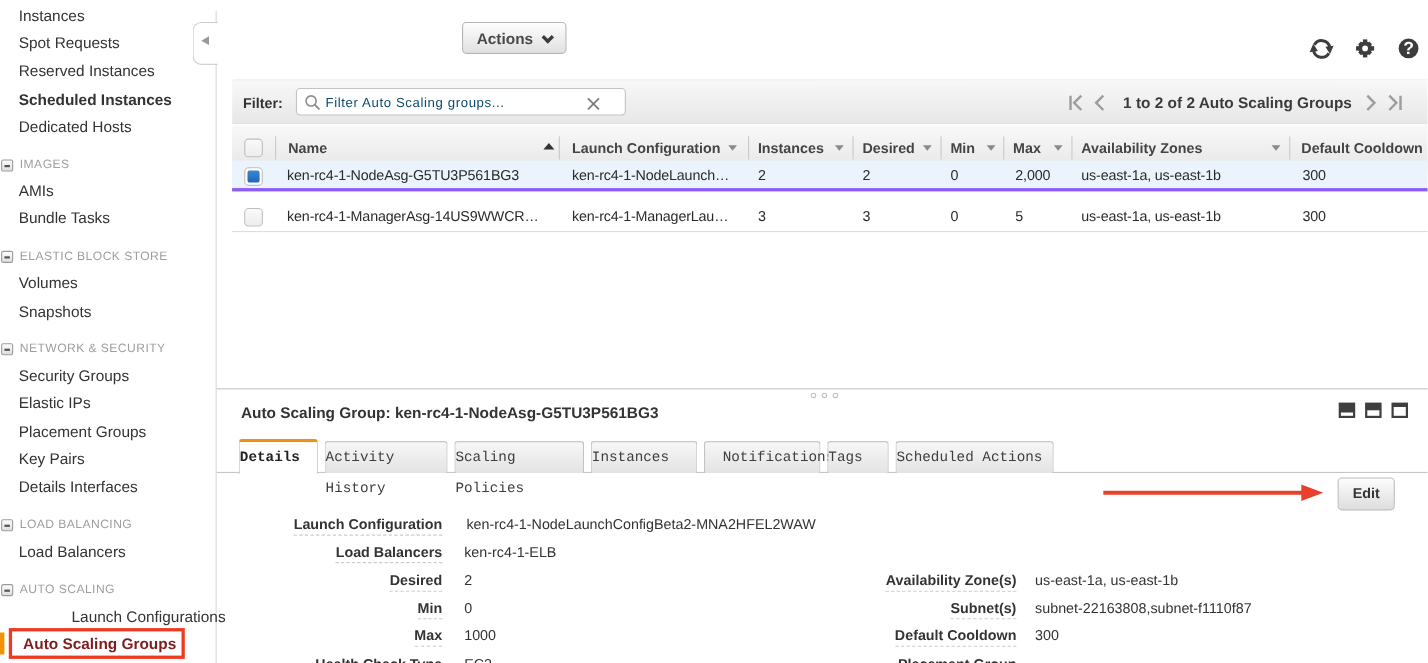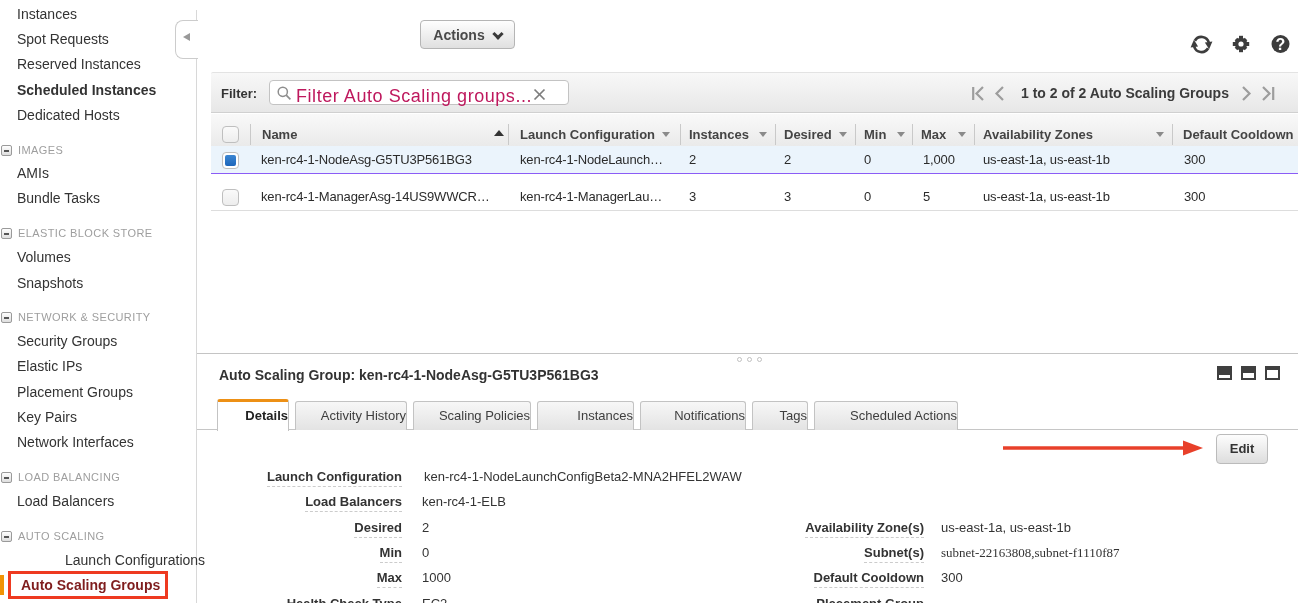--- a/index.html
+++ b/index.html
@@ -35,55 +35,55 @@
   #btn-actions .chev { display:inline-block; width:8px; height:8px; margin-left:9px; vertical-align:2px;
     border-right:3px solid #3a3a3a; border-bottom:3px solid #3a3a3a; transform:rotate(45deg); }
 
   
   #toolbar { left:211px; top:72px; width:1087px; height:41px;
     background:linear-gradient(#f8f8f8,#e7e7e7); border-top:1px solid #e3e3e3; border-bottom:1px solid #d0d0d0;
     border-radius:2px 0 0 0; }
   #filter-label { left:221px; top:86px; font-weight:bold; font-size:13px; color:#333; }
   #filter-input { left:269px; top:80px; width:300px; height:25px; background:#fff;
     border:1px solid #c3c3c3; border-radius:4px; }
-  #filter-ph { left:296px; top:86px; font-size:18px; color:#be185d; letter-spacing:0.55px; }
+  #filter-ph { left:296px; top:86px; font-size:12px; color:#0c4a6e; letter-spacing:0.55px; }
   
   .pag-txt { left:1021px; top:85px; width:208px; font-weight:bold; font-size:14px; color:#3b3b3b; }
 
   
   #thead { left:211px; top:114px; width:1087px; height:40px;
     background:linear-gradient(#f9f9f9,#e7e7e7); border-bottom:1px solid #d0d0d0; }
   .colsep { position:absolute; top:124px; width:1px; height:21px; background:#c9c9c9; }
   .hcell { position:absolute; top:127px; font-weight:bold; font-size:13px; color:#444; white-space:nowrap; }
   .hchev { position:absolute; top:132px; width:0; height:0;
     border-top:5px solid #8a8a8a; border-left:4.5px solid transparent; border-right:4.5px solid transparent; }
   .sortup { position:absolute; top:130px; left:494px; width:0; height:0;
     border-bottom:6px solid #333; border-left:5px solid transparent; border-right:5px solid transparent; }
   .trow { position:absolute; left:211px; width:1087px; height:28px; }
-  #row1 { top:146px; background:#ebf4fc; border-bottom:1px solid #8b5cf6; }
+  #row1 { top:146px; background:#ebf4fc; border-bottom:3px solid #8b5cf6; }
   #row2 { top:183px; background:#fff; border-bottom:1px solid #ddd; }
   .tcell { position:absolute; top:6px; font-size:13px; color:#2b2b2b; white-space:nowrap; letter-spacing:-0.15px; }
   .cbox { position:absolute; width:17px; height:17px; border:1px solid #bfbfbf; border-radius:4px;
     background:linear-gradient(#fafafa,#ededed); }
   .cbox.checked { background:#fff; }
   .cbox.checked:after { content:""; position:absolute; left:2px; top:2px; width:11px; height:11px;
     border-radius:2px; background:linear-gradient(#3c86d2,#1d66bb); }
 
   
   #split-line { left:197px; top:353px; width:1101px; height:1px; background:#c4c4c4; }
   .dot { position:absolute; top:357px; width:5px; height:5px; border-radius:50%; background:#fff; border:1px solid #c0c0c0; }
 
   
   #panel-title { left:219px; top:367px; font-weight:bold; font-size:14px; color:#333; }
   .winico { position:absolute; top:366px; width:15px; height:14px; background:#3f3f3f; }
   .winico .w { position:absolute; left:2px; right:2px; bottom:2px; background:#fff; }
   #tabbar-line { left:197px; top:429px; width:1101px; height:1px; background:#c6c6c6; }
   .tab { position:absolute; top:401px; height:29px; line-height:28px; font-size:13px; color:#3e3e3e;
     background:linear-gradient(#f7f7f7,#e3e3e3); border:1px solid #c3c3c3; border-bottom:none;
-    border-radius:3px 3px 0 0; text-align:right; z-index:2; }
+    border-radius:3px 3px 0 0; text-align:left; z-index:2;font-family:Liberation Mono, monospace; }
   #tab-details { font-weight:bold; top:399px; background:#fff; border-top:3px solid #ed9015; height:32px; z-index:3; color:#222; }
 
   #btn-edit { left:1216px; top:434px; width:52px; height:30px; line-height:28px; font-size:13px;
     background:linear-gradient(#fdfdfd,#dddddd); border:1px solid #bbb; color:#333; }
 
   
   .dl { position:absolute; font-size:13px; height:18px; white-space:nowrap; }
   .dlabel { font-weight:bold; color:#333; text-align:right; }
   .dlabel span { border-bottom:1px dashed #ccc; padding-bottom:2px; }
   .dvalue { color:#333; }
@@ -108,21 +108,21 @@
     <div class="nav-ico" style="top:228px;"></div>
     <div class="nav-head" style="top:227px;">ELASTIC BLOCK STORE</div>
     <div class="nav-item" style="top:249px;">Volumes</div>
     <div class="nav-item" style="top:275px;">Snapshots</div>
     <div class="nav-ico" style="top:312px;"></div>
     <div class="nav-head" style="top:311px;">NETWORK &amp; SECURITY</div>
     <div class="nav-item" style="top:333px;">Security Groups</div>
     <div class="nav-item" style="top:358px;">Elastic IPs</div>
     <div class="nav-item" style="top:384px;">Placement Groups</div>
     <div class="nav-item" style="top:409px;">Key Pairs</div>
-    <div class="nav-item" style="top:434px;">Network Interfaces</div>
+    <div class="nav-item" style="top:434px;">Details Interfaces</div>
     <div class="nav-ico" style="top:472px;"></div>
     <div class="nav-head" style="top:471px;">LOAD BALANCING</div>
     <div class="nav-item" style="top:493px;">Load Balancers</div>
     <div class="nav-ico" style="top:531px;"></div>
     <div class="nav-head" style="top:530px;">AUTO SCALING</div>
     <div class="nav-item" style="top:552px;margin-left:48px;">Launch Configurations</div>
     <div class="nav-item" style="top:577px;font-weight:bold;left:21px;color:#7f1d1d;">Auto Scaling Groups</div>
   </div>
   <div id="orange-bar" class="abs"></div>
   <div id="red-box" class="abs"></div>
@@ -212,21 +212,21 @@
   <div class="hchev" style="left:958px;"></div>
   <div class="hchev" style="left:1156px;"></div>
 
   <div id="row1" class="trow">
     <div class="cbox checked" style="left:11px;top:6px;"></div>
     <div class="tcell" style="left:50px;">ken-rc4-1-NodeAsg-G5TU3P561BG3</div>
     <div class="tcell" style="left:309px;">ken-rc4-1-NodeLaunch…</div>
     <div class="tcell" style="left:478px;">2</div>
     <div class="tcell" style="left:573px;">2</div>
     <div class="tcell" style="left:653px;">0</div>
-    <div class="tcell" style="left:712px;">1,000</div>
+    <div class="tcell" style="left:712px;">2,000</div>
     <div class="tcell" style="left:772px;">us-east-1a, us-east-1b</div>
     <div class="tcell" style="left:973px;">300</div>
   </div>
   <div id="row2" class="trow">
     <div class="cbox" style="left:11px;top:6px;"></div>
     <div class="tcell" style="left:50px;">ken-rc4-1-ManagerAsg-14US9WWCR…</div>
     <div class="tcell" style="left:309px;">ken-rc4-1-ManagerLau…</div>
     <div class="tcell" style="left:478px;">3</div>
     <div class="tcell" style="left:573px;">3</div>
     <div class="tcell" style="left:653px;">0</div>
@@ -279,18 +279,18 @@
     <div class="dl dvalue" style="left:422px;top:520px;">2</div>
     <div class="dl dlabel" style="left:219px;top:545px;width:183px;"><span>Min</span></div>
     <div class="dl dvalue" style="left:422px;top:545px;">0</div>
     <div class="dl dlabel" style="left:219px;top:570px;width:183px;"><span>Max</span></div>
     <div class="dl dvalue" style="left:422px;top:570px;">1000</div>
     <div class="dl dlabel" style="left:219px;top:596px;width:183px;"><span>Health Check Type</span></div>
     <div class="dl dvalue" style="left:422px;top:596px;">EC2</div>
     <div class="dl dlabel" style="left:750px;top:520px;width:174px;"><span>Availability Zone(s)</span></div>
     <div class="dl dvalue" style="left:941px;top:520px;">us-east-1a, us-east-1b</div>
     <div class="dl dlabel" style="left:750px;top:545px;width:174px;"><span>Subnet(s)</span></div>
-    <div class="dl dvalue" style="left:941px;top:545px;font-family:Liberation Serif, serif;">subnet-22163808,subnet-f1110f87</div>
+    <div class="dl dvalue" style="left:941px;top:545px;">subnet-22163808,subnet-f1110f87</div>
     <div class="dl dlabel" style="left:750px;top:570px;width:174px;"><span>Default Cooldown</span></div>
     <div class="dl dvalue" style="left:941px;top:570px;">300</div>
     <div class="dl dlabel" style="left:750px;top:596px;width:174px;"><span>Placement Group</span></div>
   </div>
 </div>
 
 </body></html>

